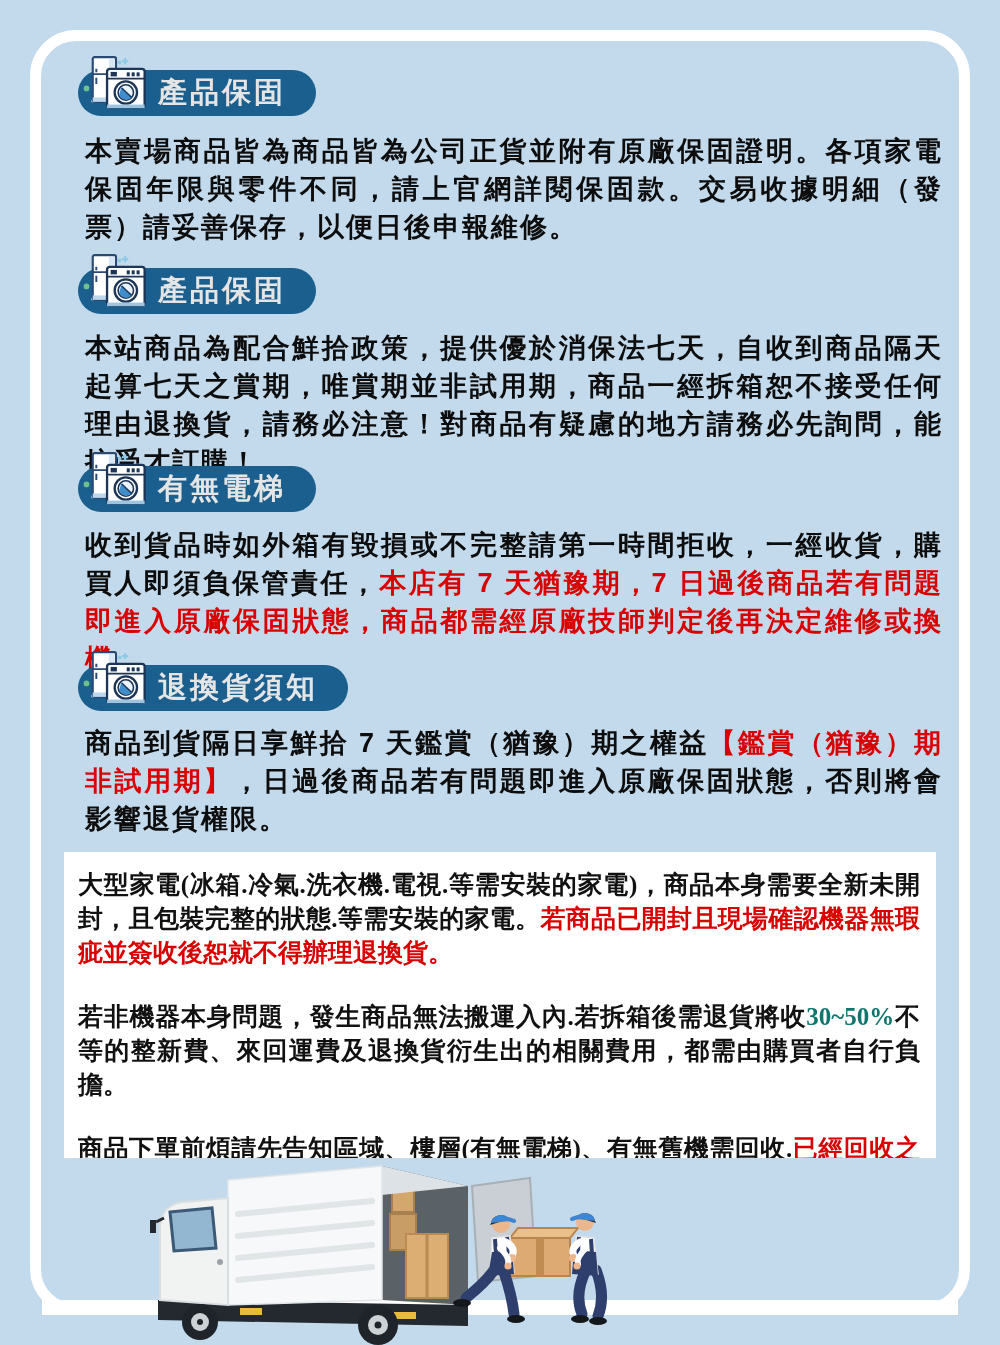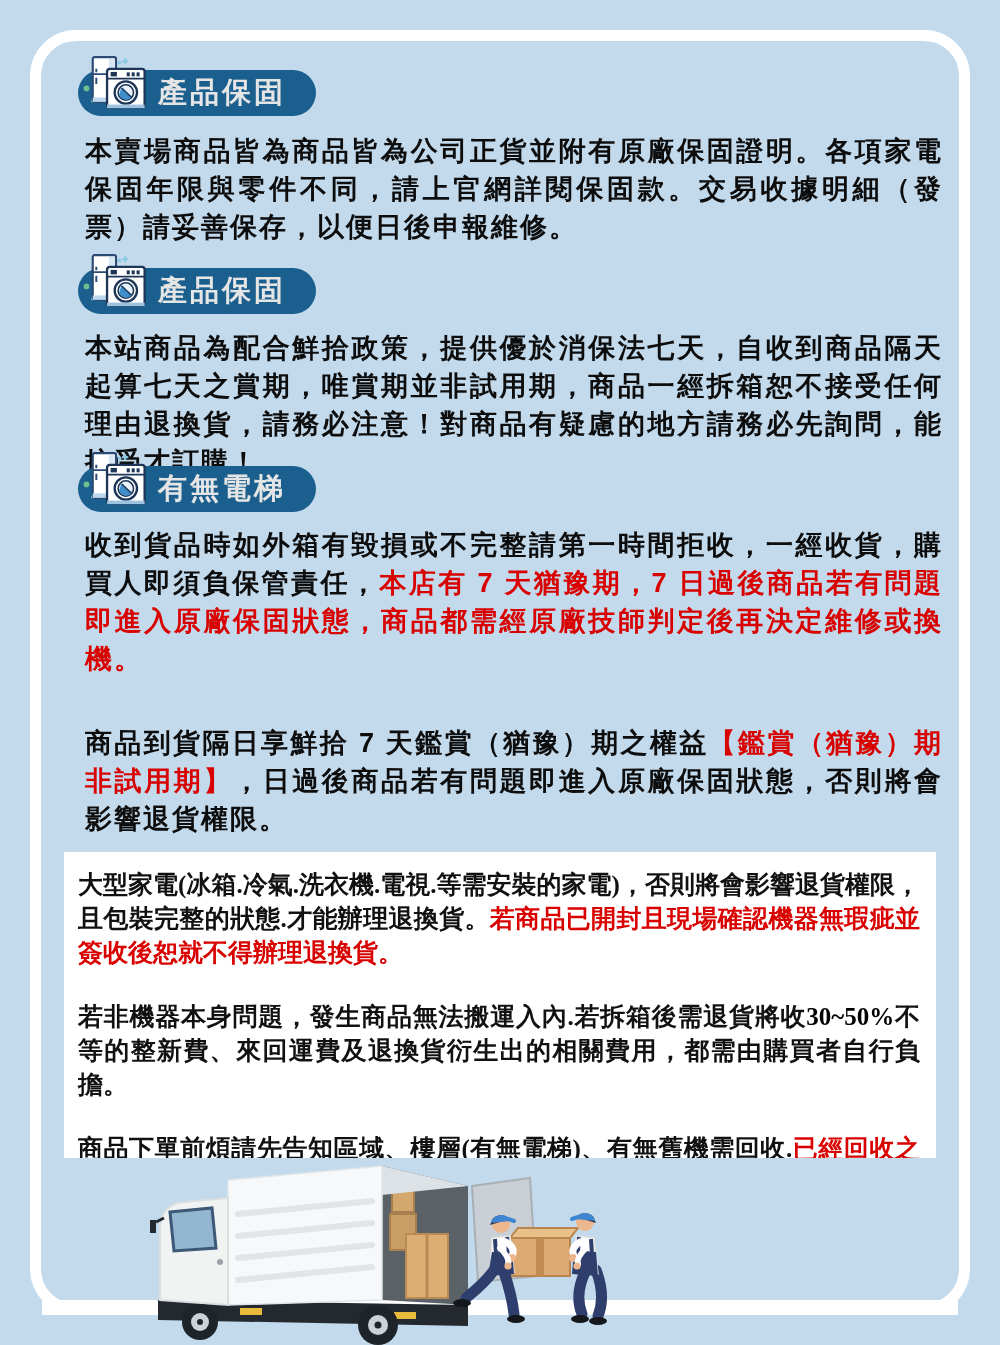--- a/index.html
+++ b/index.html
@@ -132,25 +132,33 @@
   <div class="pill" style="top:466px">
     <span class="icon">
       <svg viewBox="0 0 76 66" width="68" height="60">
           <use href="#appliance-icon"></use>
         </svg>
     </span>
     <span class="pill-label">有無電梯</span>
   </div>
   <p class="para" style="top:522px"><span>收到貨品時如外箱有毀損或不完整請第一時間拒收，一經收貨，購買人即須負保管責任，</span><span style="color: rgb(217, 0, 0);">本店有 7 天猶豫期，7 日過後商品若有問題即進入原廠保固狀態，商品都需經原廠技師判定後再決定維修或換機。</span></p>
 
+  <div class="pill" style="top:665px">
+    <span class="icon">
+      <svg viewBox="0 0 76 66" width="68" height="60">
+          <use href="#appliance-icon"></use>
+        </svg>
+    </span>
+    <span class="pill-label">退換貨須知</span>
+  </div>
   <p class="para" style="top:720px"><span>商品到貨隔日享鮮拾 7 天鑑賞（猶豫）期之權益</span><span style="color: rgb(217, 0, 0);">【鑑賞（猶豫）期非試用期】</span><span>，日過後商品若有問題即進入原廠保固狀態，否則將會影響退貨權限。</span></p>
 
   <div class="notice-box">
-    <p><span>大型家電(冰箱.冷氣.洗衣機.電視.等需安裝的家電)，否則將會影響退貨權限，且包裝完整的狀態.才能辦理退換貨。</span><span style="color: rgb(217, 0, 0);">若商品已開封且現場確認機器無瑕疵並簽收後恕就不得辦理退換貨。</span></p>
-    <p><span>若非機器本身問題，發生商品無法搬運入內.若拆箱後需退貨將收</span><span style="color: #000000;">30~50%</span><span>不等的整新費、來回運費及退換貨衍生出的相關費用，都需由購買者自行負擔。</span></p>
+    <p><span>大型家電(冰箱.冷氣.洗衣機.電視.等需安裝的家電)，商品本身需要全新未開封，且包裝完整的狀態.等需安裝的家電。</span><span style="color: rgb(217, 0, 0);">若商品已開封且現場確認機器無瑕疵並簽收後恕就不得辦理退換貨。</span></p>
+    <p><span>若非機器本身問題，發生商品無法搬運入內.若拆箱後需退貨將收</span><span style="color: #0f766e;">30~50%</span><span>不等的整新費、來回運費及退換貨衍生出的相關費用，都需由購買者自行負擔。</span></p>
     <p><span>商品下單前煩請先告知區域、樓層(有無電梯)、有無舊機需回收.</span><span style="color: rgb(217, 0, 0);">已經回收之舊機，恕無法退還。</span></p>
   </div>
 
   <svg class="illus" viewBox="0 0 916 195">
     <rect x="0" y="150" width="916" height="15" fill="#ffffff"></rect>
 
     <g>
 
       <polygon points="430,36 488,28 494,126 436,132" fill="#c9cfd4" stroke="#a8b0b6" stroke-width="2"></polygon>
 

